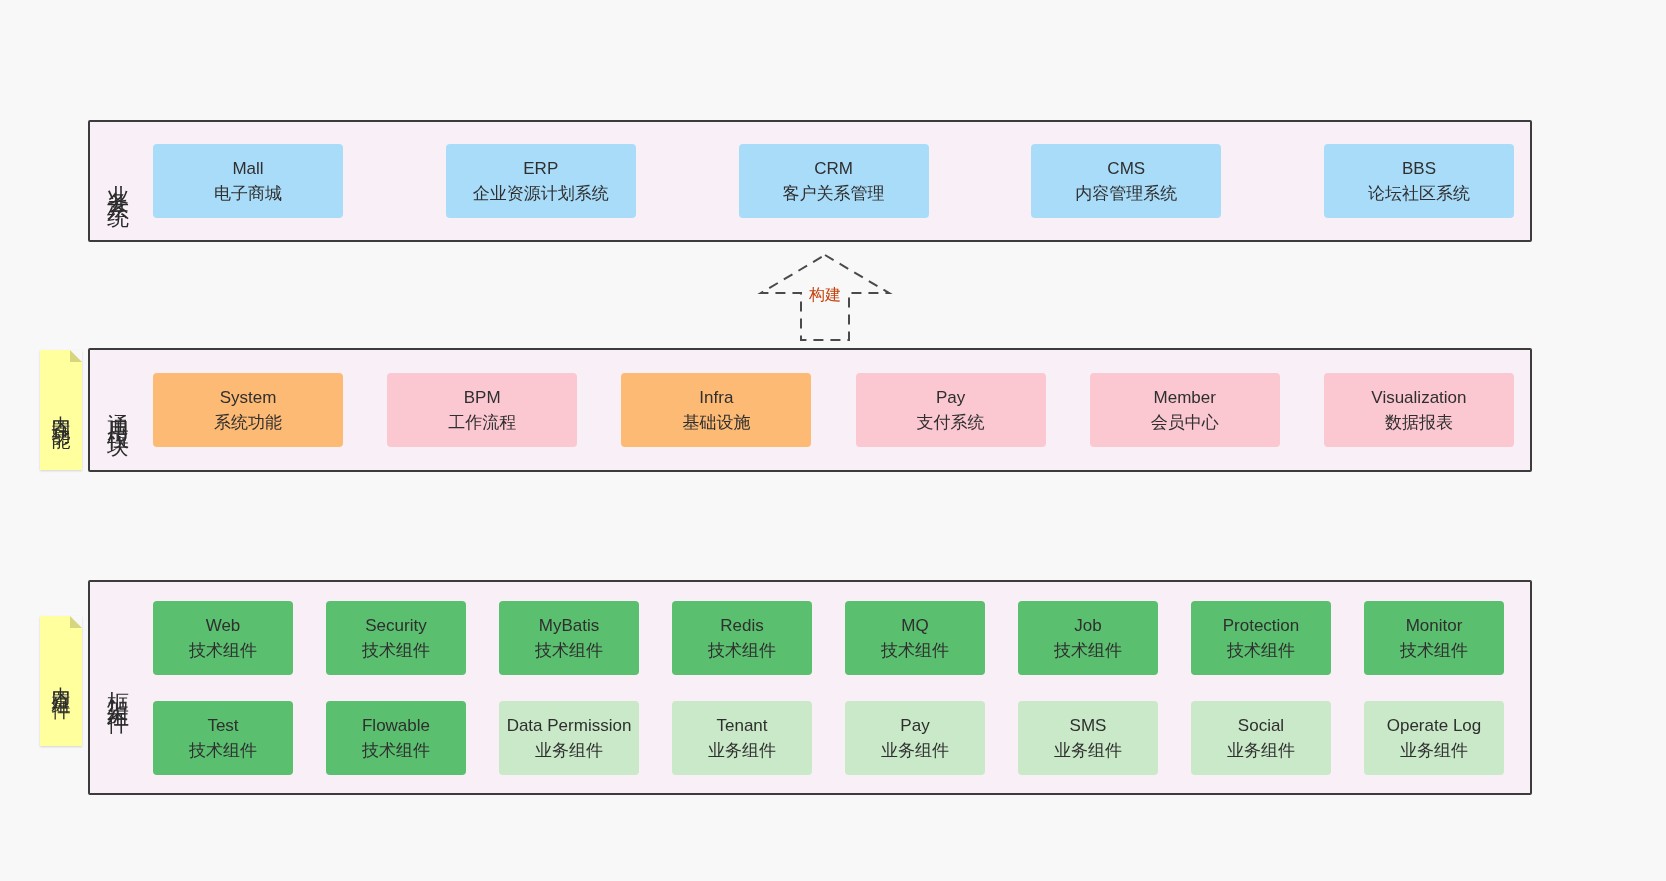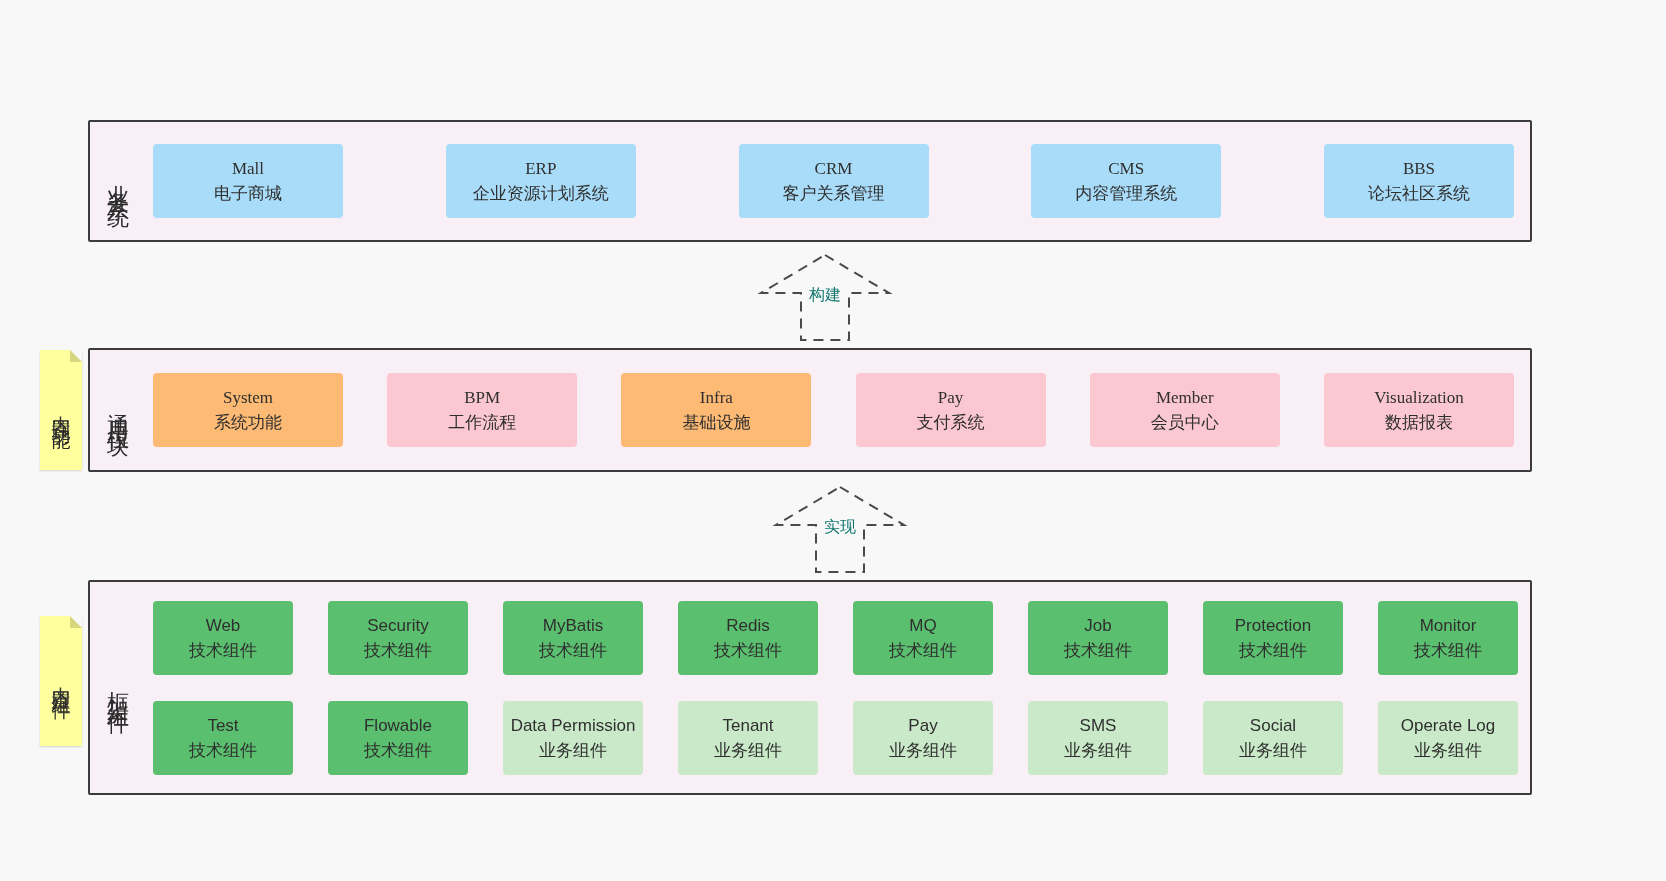--- a/index.html
+++ b/index.html
@@ -29,28 +29,27 @@
     margin-left:13px;
     flex:0 0 auto;
     user-select:none;
   }
   .nodes {
     flex:1;
     display:flex;
     justify-content:space-between;
     align-items:flex-start;
     padding:0 16px 0 20px;
-    font-family:Liberation Serif, serif;
   }
   .rows {
     flex:1;
     display:flex;
     flex-direction:column;
     gap:26px;
-    padding:0 12px 0 20px;
+    padding:0 26px 0 20px;
   }
   .nodes-row { display:flex; justify-content:space-between; align-items:center; }
 
   
   .node {
     height:74px;
     border-radius:4px;
     display:flex;
     flex-direction:column;
     align-items:center;
@@ -106,21 +105,21 @@
     stroke-dasharray:10 7;
     stroke-linejoin:miter;
   }
   .arrow-label {
     position:absolute;
     left:50%; top:32px;
     transform:translateX(-50%);
     background:#f8f8f8;
     padding:1px 4px;
     font-size:16px;
-    color:#0f766e;
+    color:#c2410c;
     white-space:nowrap;
   }
 </style>
 </head>
 <body>
 
 <div class="canvas">
 
   <section class="band" style="left:88px; top:120px; width:1444px; height:122px;">
     <div class="vlabel">业务系统</div>
@@ -182,26 +181,20 @@
         <span>Visualization</span>
         <span>数据报表</span>
       </div>
     </div>
   </section>
 
   <div class="sticky" style="left:40px; top:350px; height:120px;">
     <span class="stext">内置功能</span>
   </div>
 
-  <div class="arrow" style="left:768px; top:484px;">
-    <svg viewBox="0 0 144 92" xmlns="http://www.w3.org/2000/svg">
-      <polygon points="72,3 136,41 96,41 96,88 48,88 48,41 8,41"></polygon>
-    </svg>
-    <span class="arrow-label">实现</span>
-  </div>
 
   <section class="band" style="left:88px; top:580px; width:1444px; height:215px;">
     <div class="vlabel">框架组件</div>
     <div class="rows">
       <div class="nodes-row">
         <div class="node w140 green">
           <span>Web</span>
           <span>技术组件</span>
         </div>
         <div class="node w140 green">

